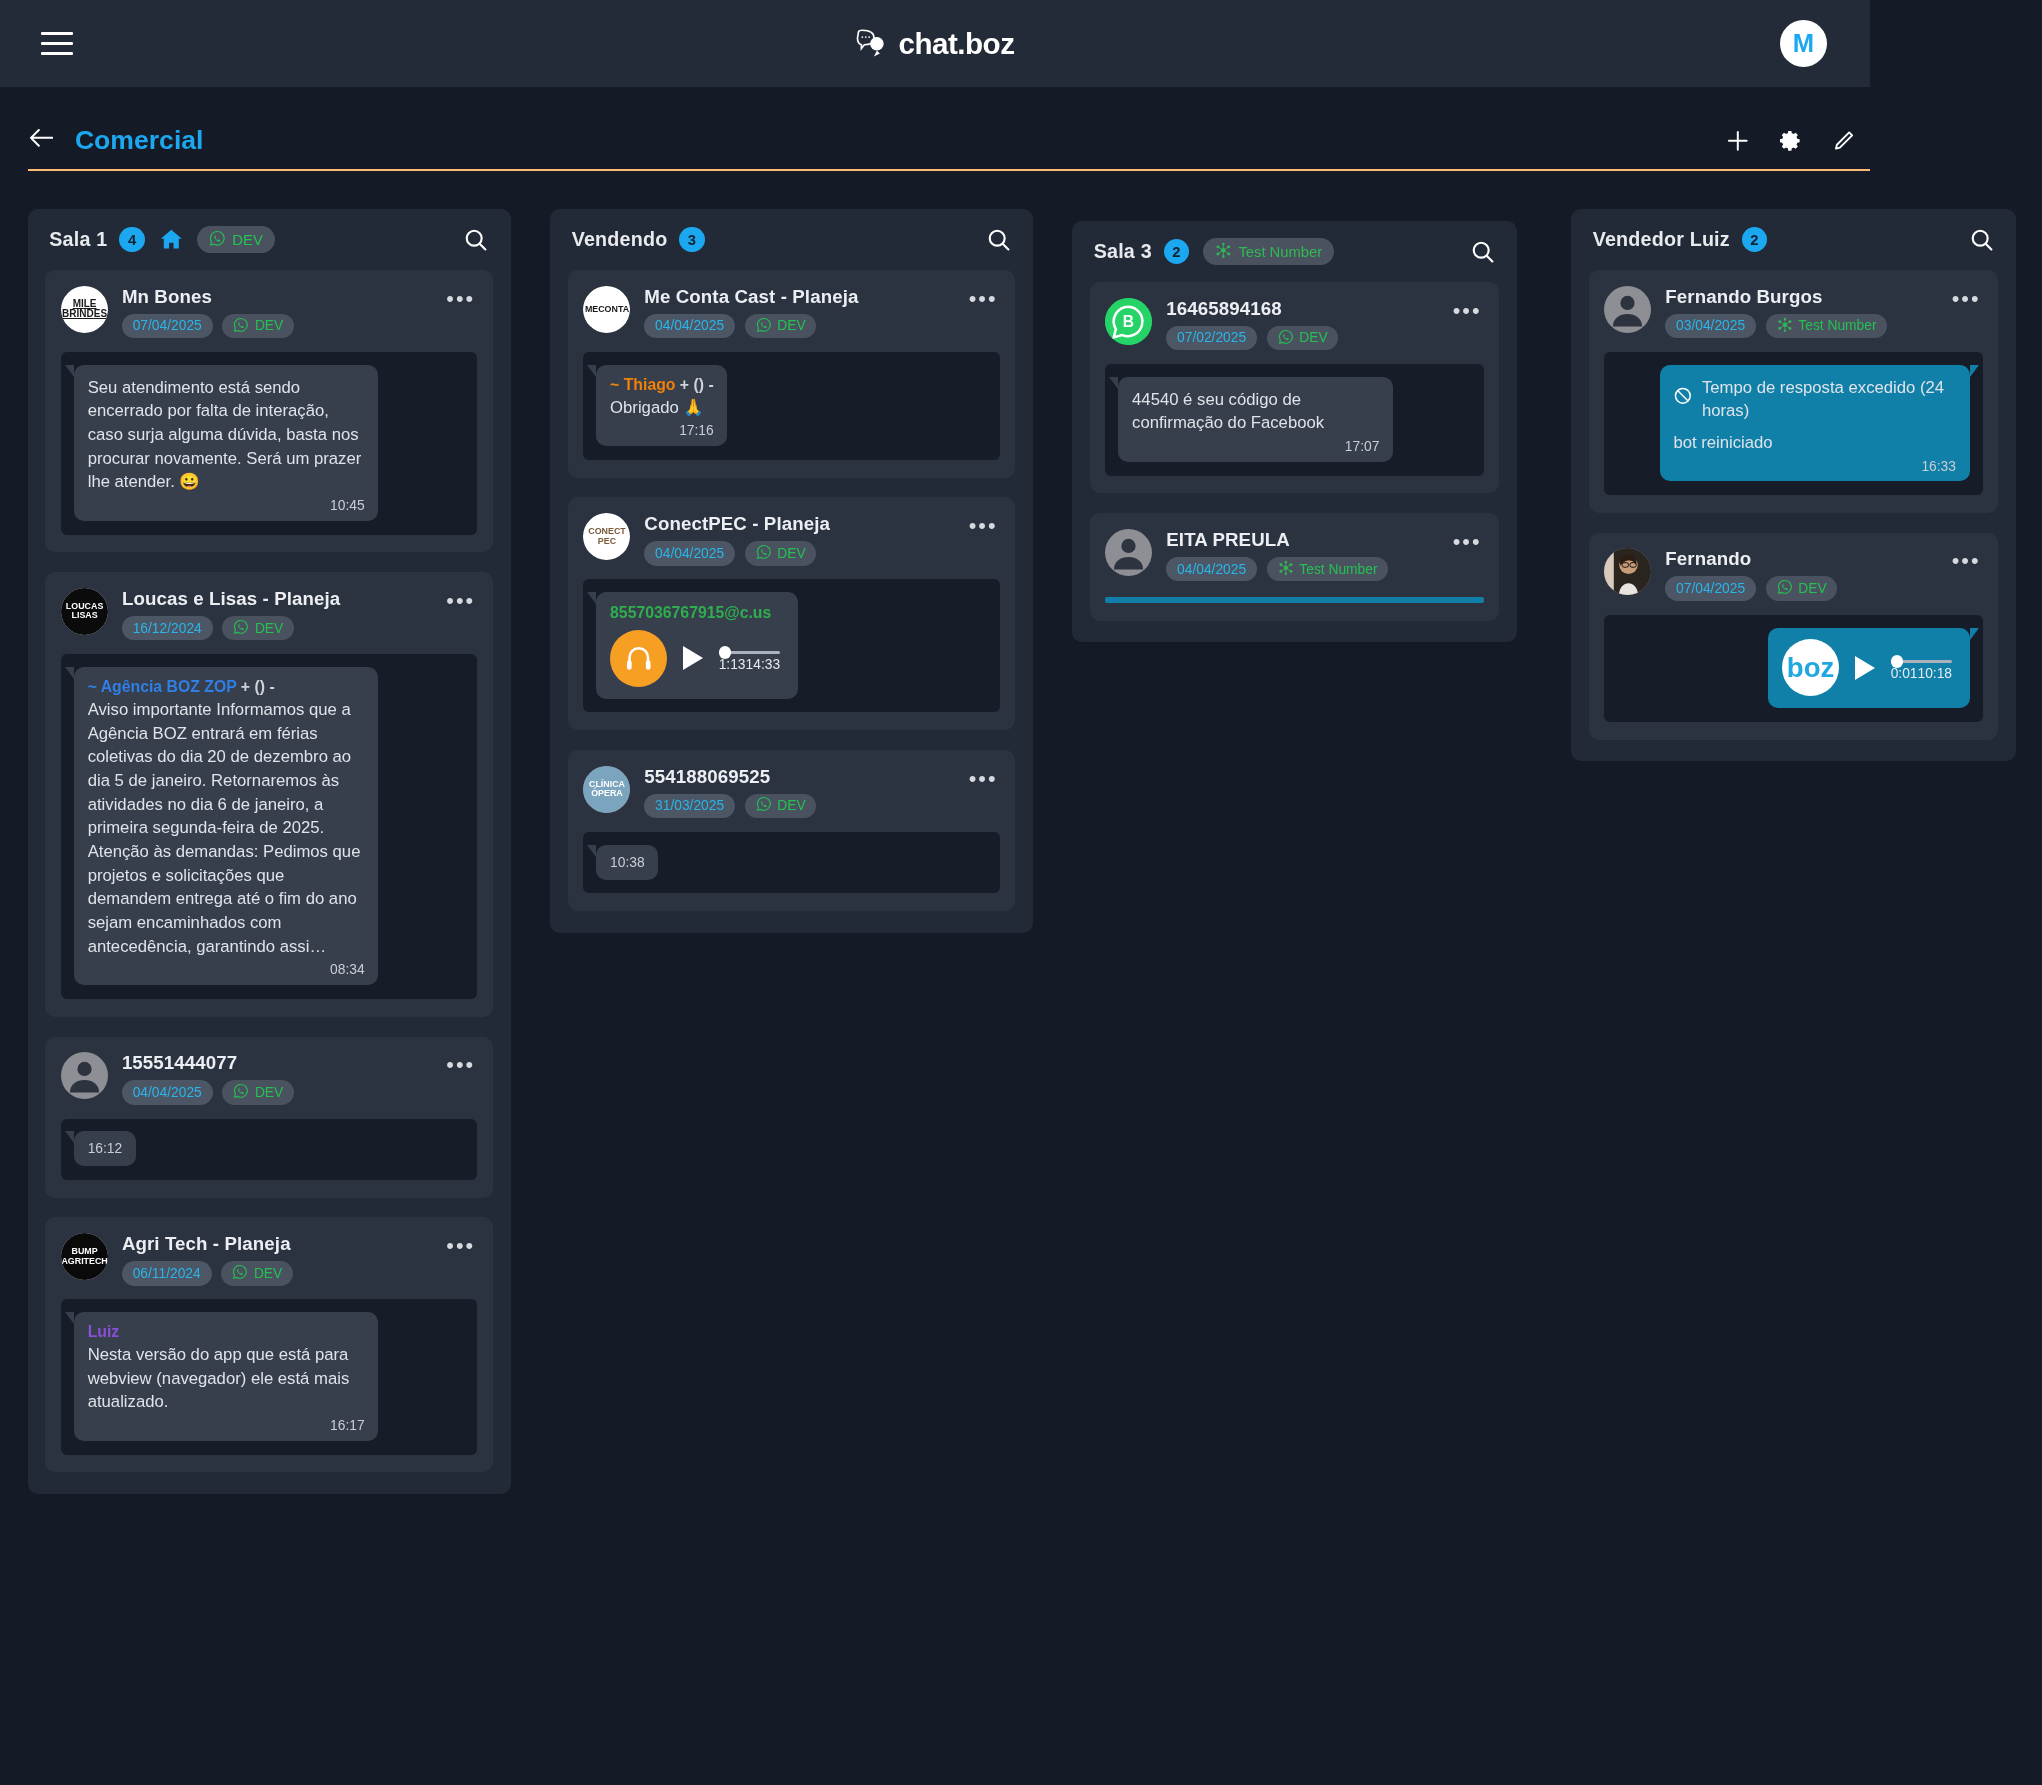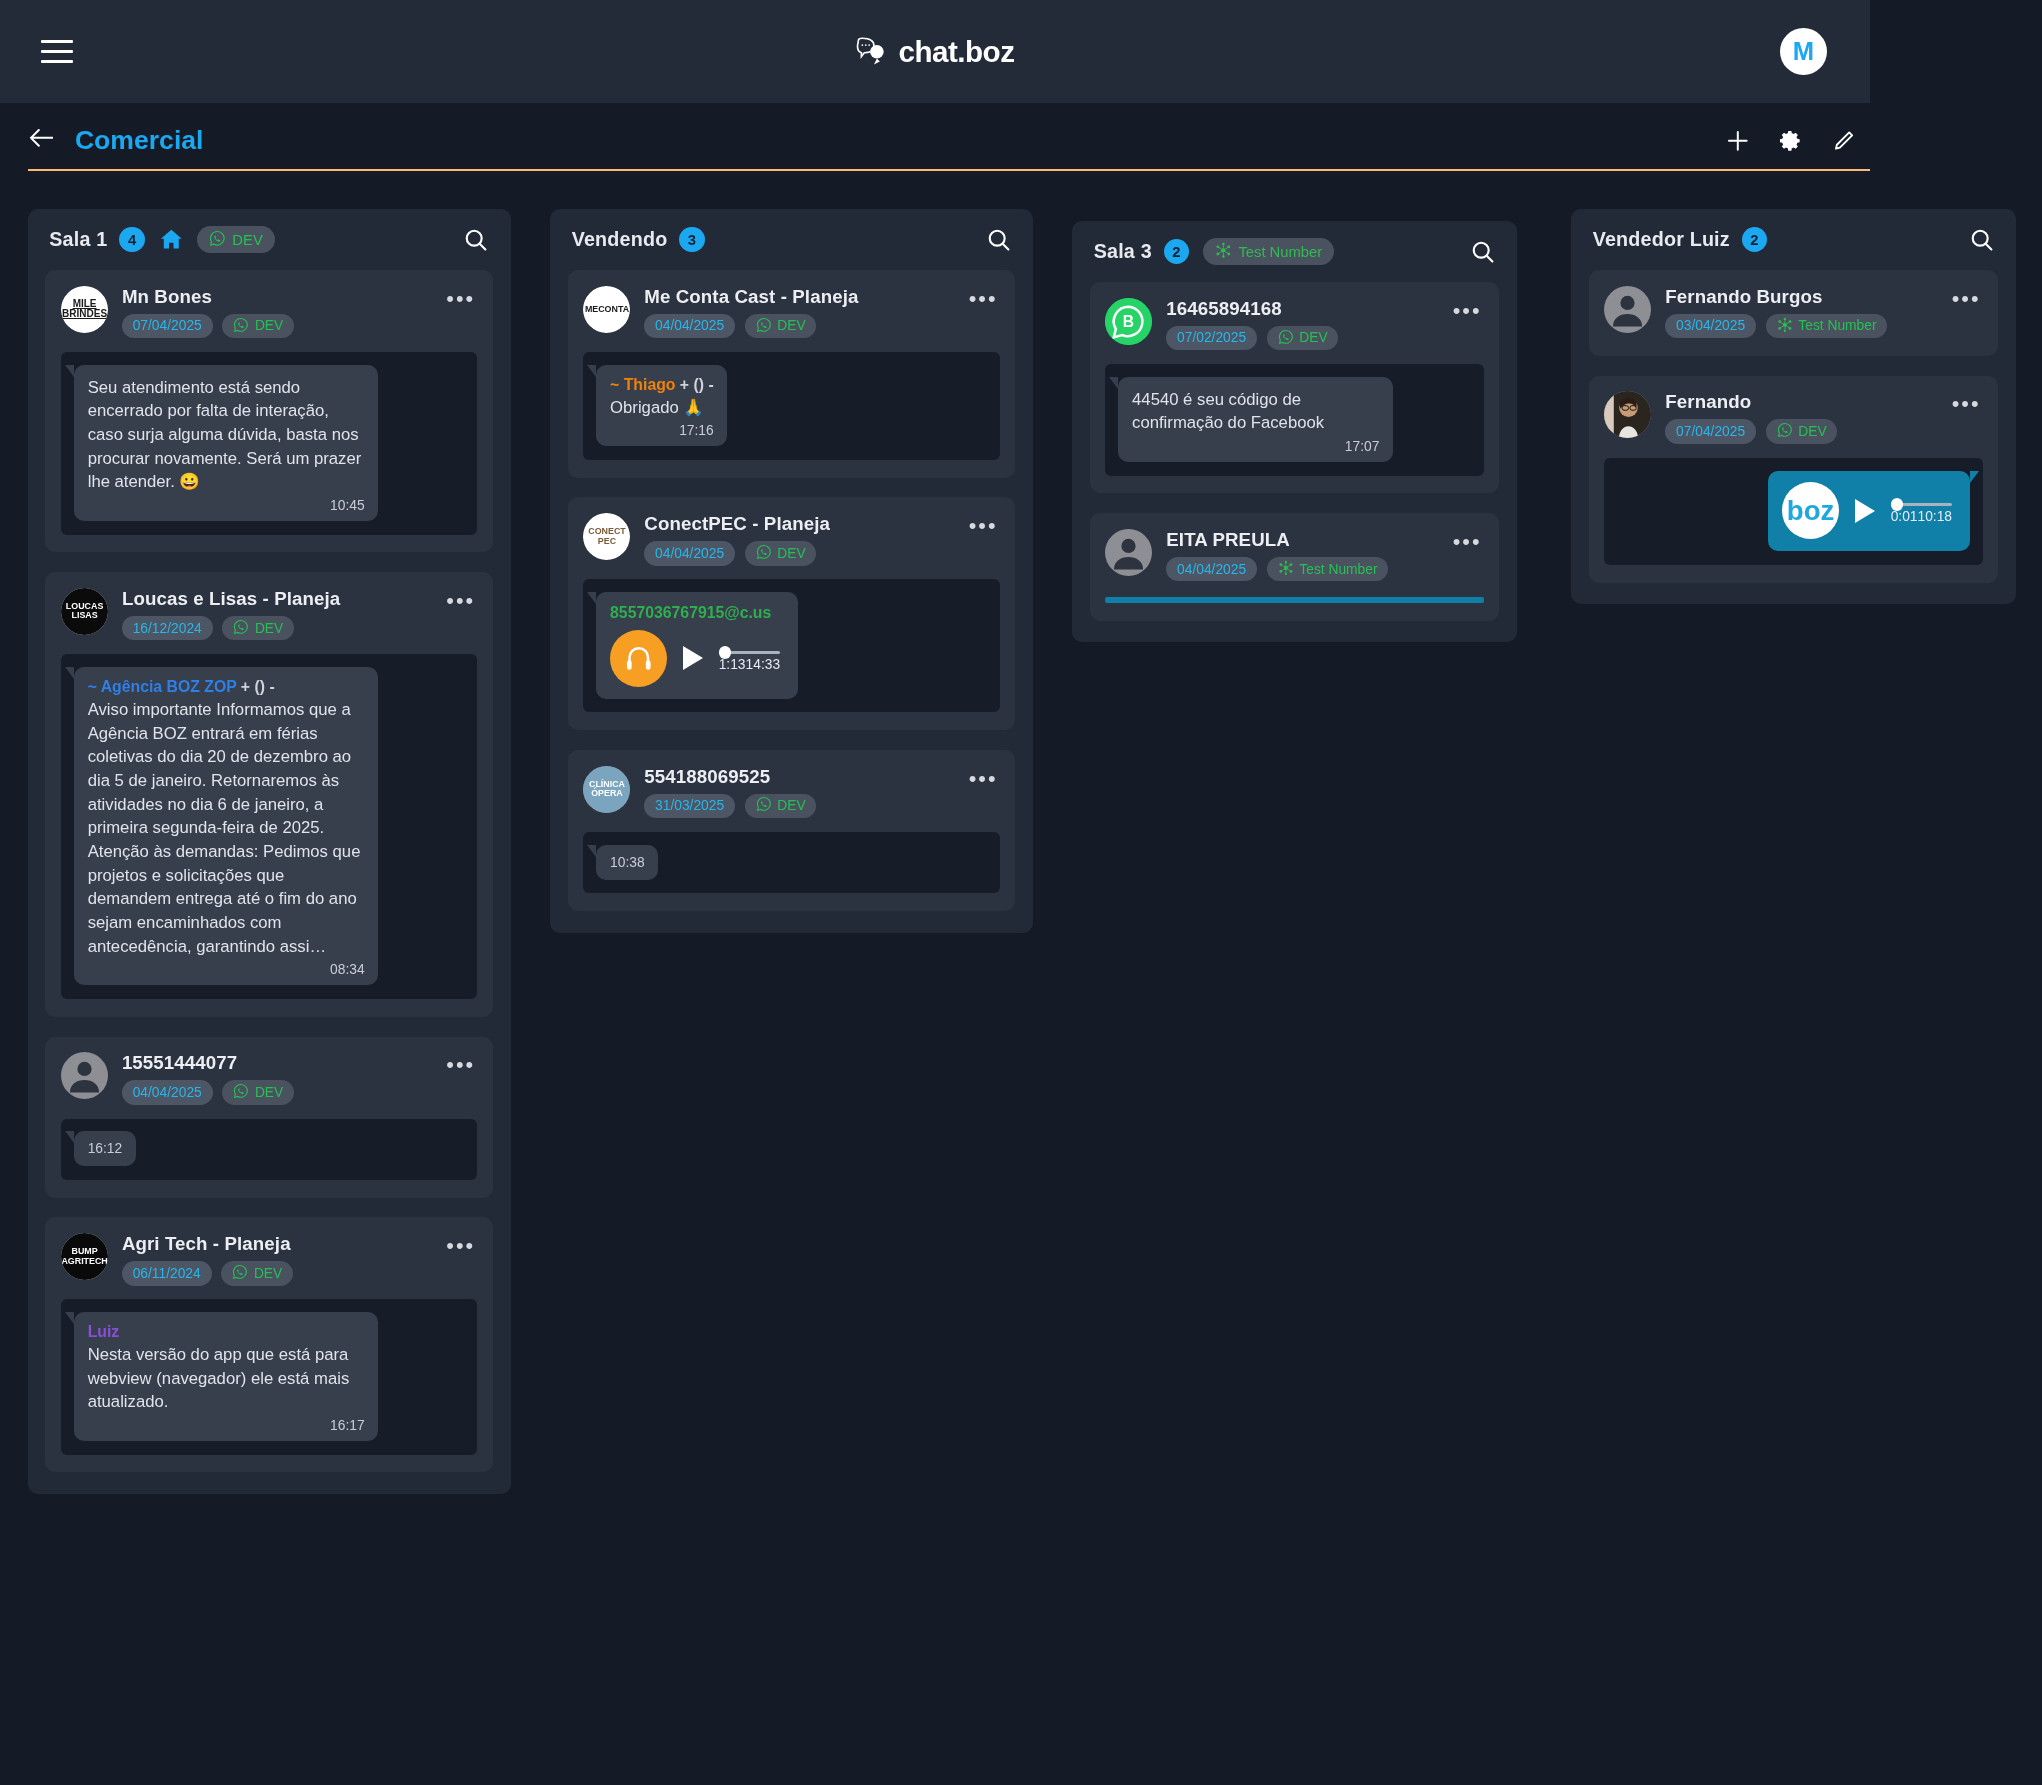--- a/index.html
+++ b/index.html
@@ -6,21 +6,21 @@
   html, body {
     width: 2042px; height: 1786px;
     background: #151b26;
     font-family: "Liberation Sans", sans-serif;
     overflow: hidden;
   }
 
   
   .topbar {
     position: absolute; left: 0; top: 0;
-    width: 1870px; height: 103px;
+    width: 1870px; height: 87px;
     background: #242b38;
     display: flex; align-items: center;
   }
   .hamburger {
     margin-left: 41px; width: 31.5px; height: 23.6px;
     display: flex; flex-direction: column; justify-content: space-between;
     cursor: pointer;
   }
   .hamburger span { display:block; height: 3px; background:#ffffff; border-radius:1px; }
   .brand {
@@ -571,20 +571,33 @@
                       <circle cx="12" cy="3" r="1.8"></circle>
                       <circle cx="12" cy="21" r="1.8"></circle>
                       <path d="M12 12L4.2 7M12 12l7.8-5M12 12L4.2 17.3M12 12l7.8 5.3M12 12V3M12 12v9" stroke="#2fbb52" stroke-width="1.2"></path>
                     </svg></span>
                   <span class="tl">Test Number</span>
                 </span>
               </div>
             </div>
             <span class="dots">•••</span>
           </div>
+          <div class="msg-area clearfix">
+            <div class="bubble teal right" style="max-width:88%">
+              <div class="b-text" style="display:flex;align-items:center;gap:8.9px;margin-bottom:7.9px">
+                <span><svg width="19.7" height="19.7" viewBox="0 0 24 24" fill="none" stroke="#ffffff" stroke-width="1.8">
+                    <circle cx="12" cy="12" r="9"></circle>
+                    <path d="M5.6 5.6l12.8 12.8"></path>
+                  </svg></span>
+                <span>Tempo de resposta excedido (24 horas)</span>
+              </div>
+              <div class="b-text">bot reiniciado</div>
+              <div class="b-time">16:33</div>
+            </div>
+          </div>
         </div>
         <div class="card">
           <div class="card-head">
             <div class="avatar">
               <svg viewBox="0 0 48 48">
                 <rect width="48" height="48" fill="#2b2520"></rect>
                 <rect x="0" y="0" width="10" height="48" fill="#d8cbbd"></rect>
                 <circle cx="25" cy="17" r="9.5" fill="#c99c78"></circle>
                 <path d="M16 12c2-6 14-7 17-1 1 3 0 5-1 6-1-4-5-5-9-4-3 1-5 3-6 5-1-2-1.4-4-1-6z" fill="#2b1d14"></path>
                 <path d="M15 48c1-8 5-12 10-12s9 4 10 12z" fill="#e8e4df"></path>

